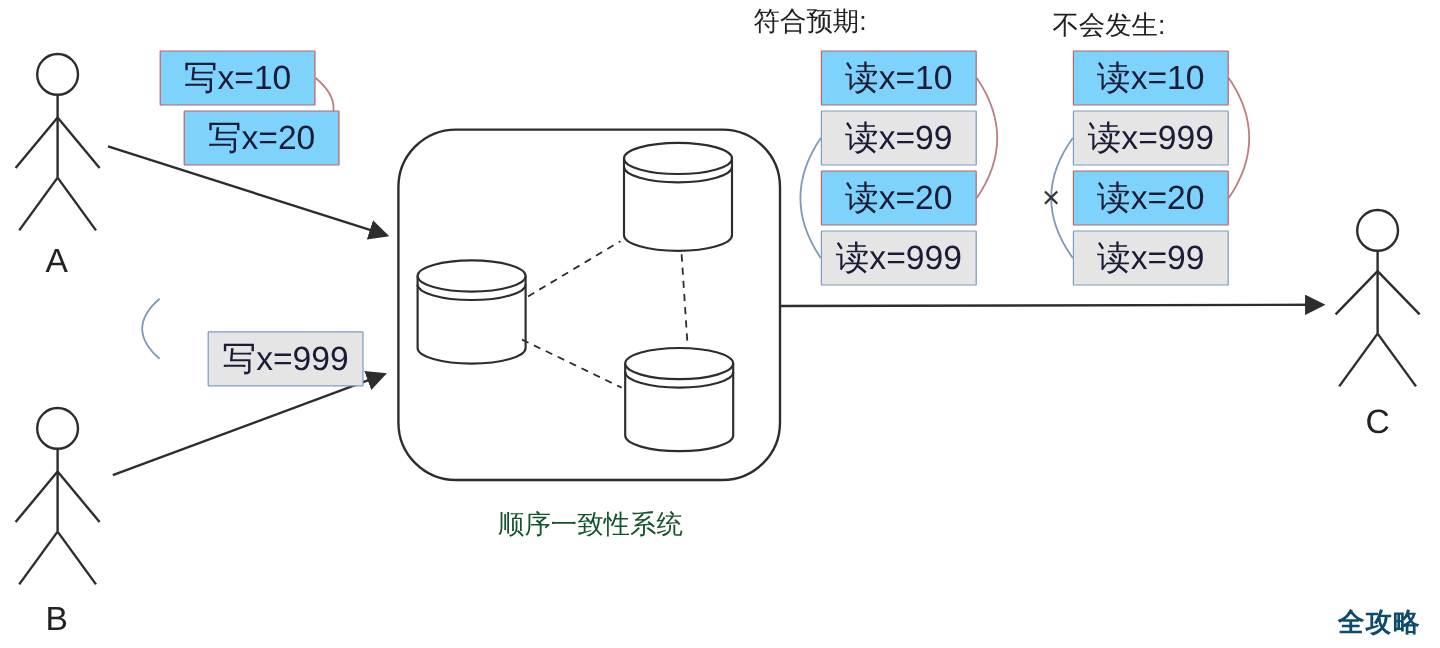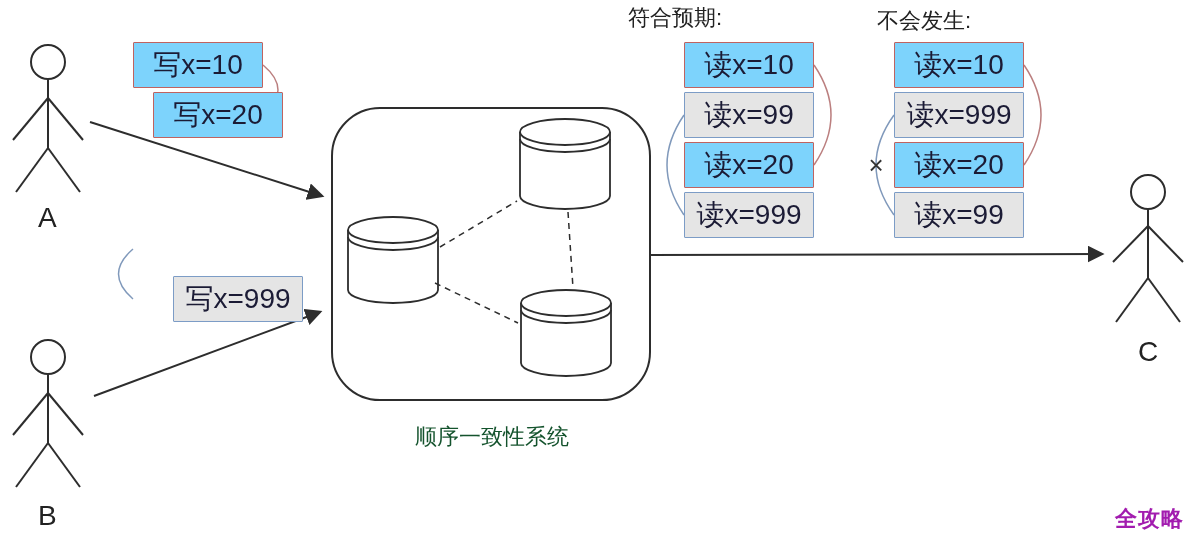--- a/index.html
+++ b/index.html
@@ -12,21 +12,21 @@
     position:absolute;box-sizing:border-box;min-width:130px;height:46px;
     line-height:43px;text-align:center;font-size:28px;padding:0 8px;
     border:1.5px solid;color:#1b1b35;white-space:nowrap;border-radius:1px;
   }
   .red{background:#7dd3fc;border-color:#C06360;}
   .blue{background:#e5e5e5;border-color:#7C9CC6;}
   .hdr{position:absolute;font-size:22px;color:#222;white-space:nowrap;}
   .actor-label{position:absolute;font-size:28px;color:#222;}
   .sys-label{position:absolute;left:362px;top:422px;width:260px;text-align:center;font-size:22px;color:#14532d;}
   .cross{position:absolute;left:876px;top:165px;transform:translate(-50%,-50%);font-size:26px;color:#333;}
-  .watermark{position:absolute;right:16px;bottom:6px;font-size:22px;font-weight:700;color:#a21caf;letter-spacing:1px;}
+  .watermark{position:absolute;right:16px;bottom:6px;font-size:22px;font-weight:700;color:#0c4a6e;letter-spacing:1px;}
 </style>
 </head>
 <body>
 
 <div class="canvas">
 
   <svg class="layer" viewBox="0 0 1200 540">
     <defs>
       <marker id="arrow" viewBox="0 0 10 10" refX="8.5" refY="5" markerWidth="8.5" markerHeight="8.5" orient="auto-start-reverse">
         <path d="M0,0 L10,5 L0,10 z" fill="#2d2d2d"></path>

